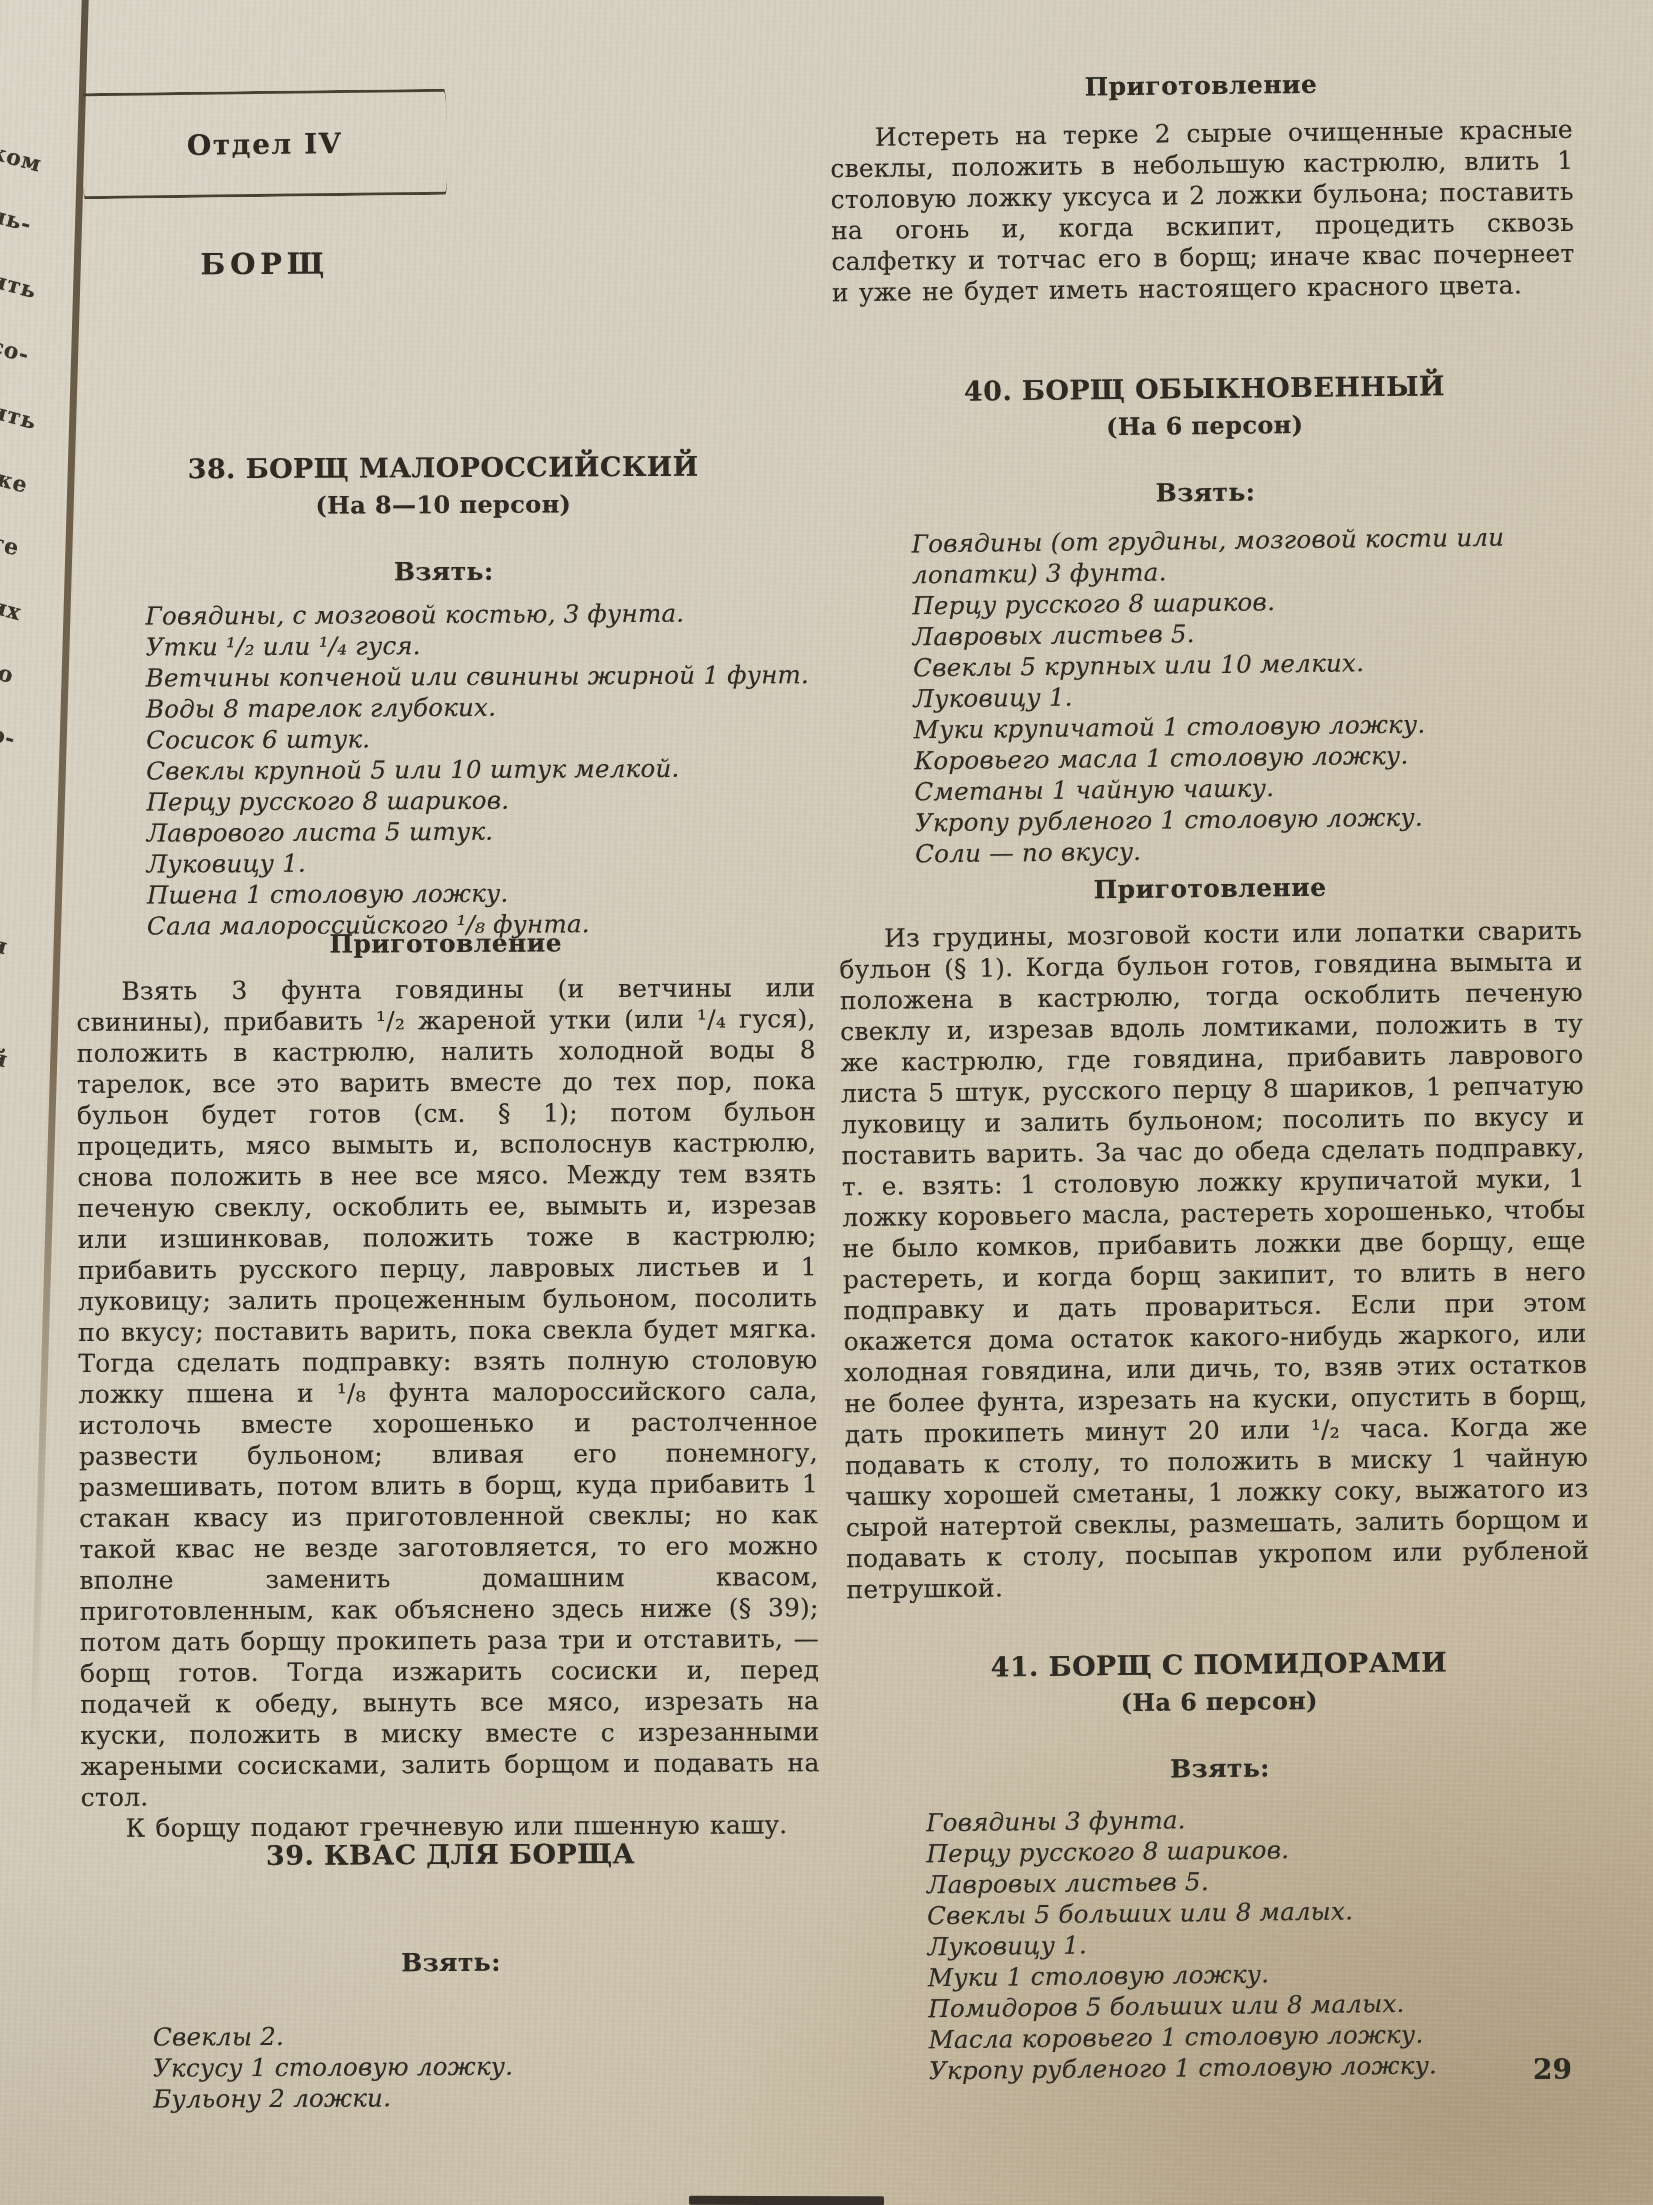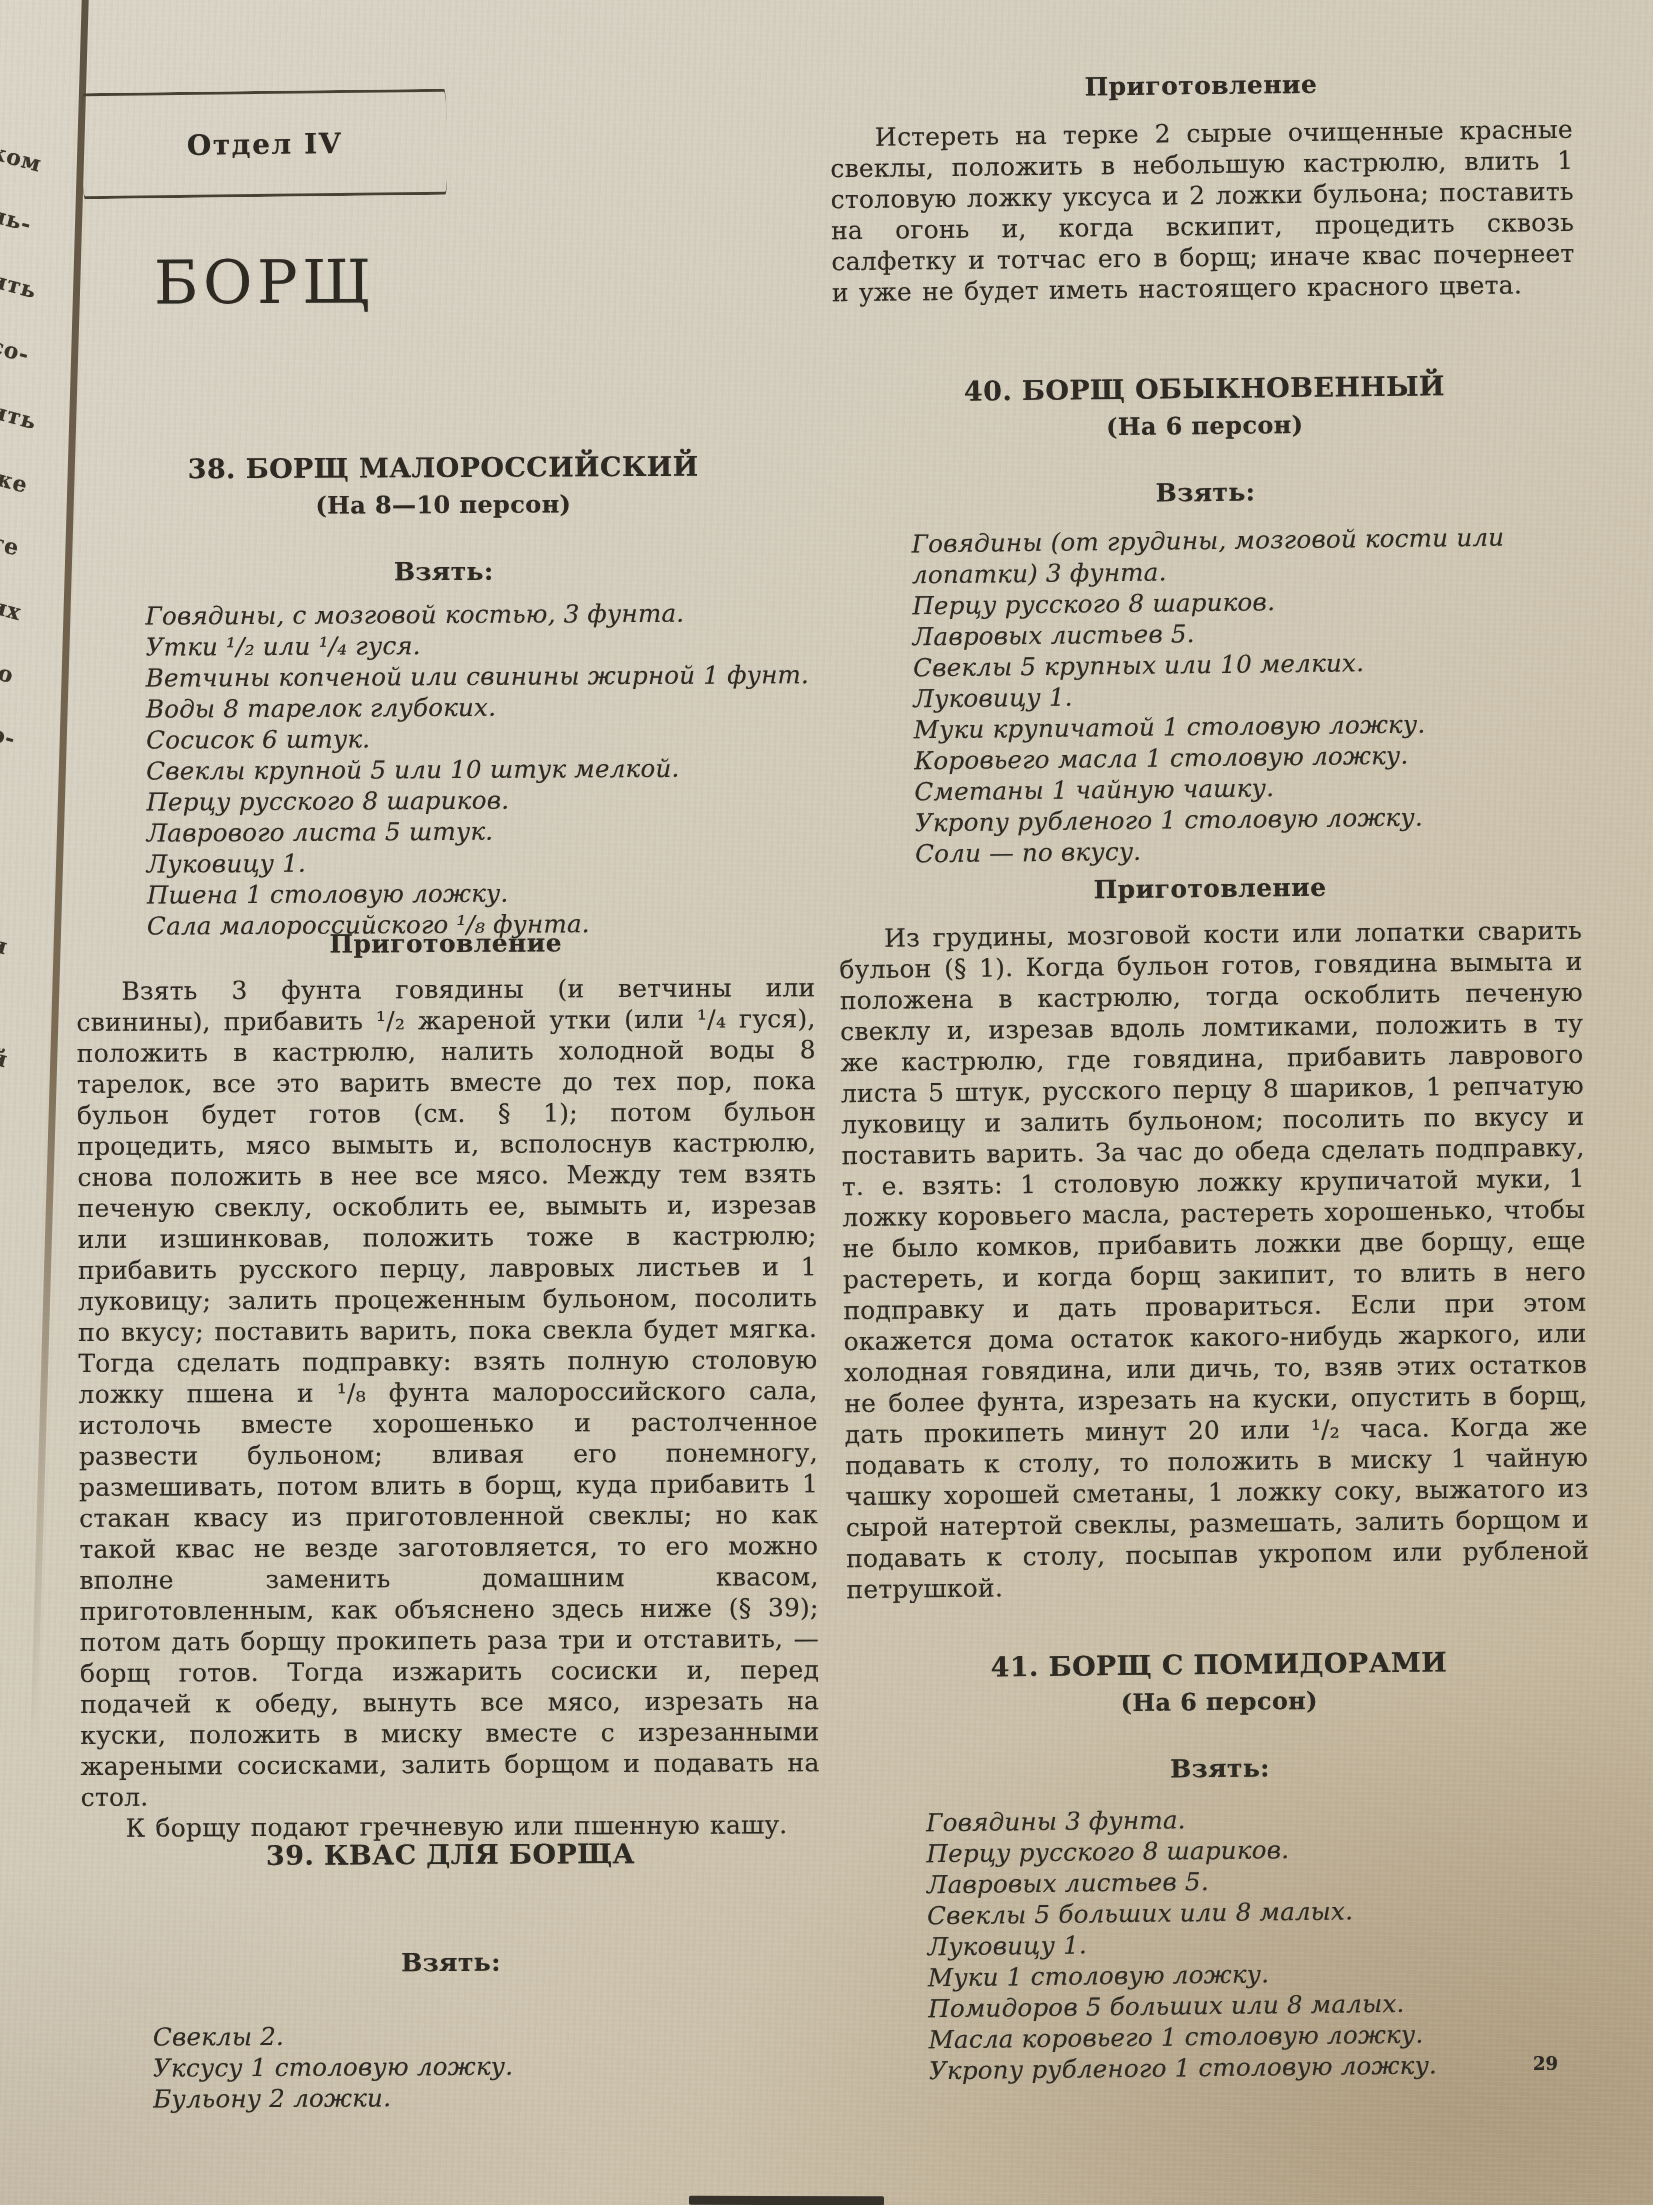--- a/index.html
+++ b/index.html
@@ -26,30 +26,30 @@
   .col-right{left:841px;width:743px;transform:rotate(-0.65deg);}
   .blk{position:absolute;width:100%;}
   .center{text-align:center;}
   .rule-box{
     position:absolute;left:9.7px;top:90px;width:365px;height:100px;
     border-top:3.2px solid #474134;border-bottom:3.2px solid #474134;
     display:flex;align-items:center;justify-content:center;
     transform:rotate(-0.4deg);border-radius:2.4px/32px;
   }
   .h-section{font-size:28px;font-weight:bold;letter-spacing:1.6px;}
-  .h-chapter{font-size:60px;font-weight:normal;letter-spacing:4.8px;}
+  .h-chapter{font-size:29px;font-weight:bold;letter-spacing:4.8px;}
   .h-recipe{font-size:27px;font-weight:bold;letter-spacing:0.4px;}
   .serving{font-size:24px;font-weight:bold;margin-top:6.5px;letter-spacing:0.4px;}
   .h-mini{font-size:25px;font-weight:bold;letter-spacing:0.4px;}
   .ing-list{font-style:italic;font-size:24.6px;line-height:31px;letter-spacing:0.2px;}
   .ing-list div{white-space:normal;}
   .para{font-size:25px;line-height:31px;text-align:justify;text-indent:45px;
         letter-spacing:0.2px;word-spacing:2px;margin:0;}
   .ink{text-shadow:0 0 0.8px rgba(45,42,35,0.45);}
-  .page-num{position:absolute;left:1533px;top:2053px;font-size:18px;font-weight:bold;text-align:right;}
+  .page-num{position:absolute;left:1533px;top:2053px;font-size:28px;font-weight:bold;text-align:right;}
   .spine{position:absolute;left:0;top:0;width:90px;height:2205px;overflow:hidden;}
   .spine-line{
     position:absolute;left:82px;top:-9.7px;width:6.5px;height:1760px;
     background:linear-gradient(to bottom,#5e5342,#6d5f4b 30%,#7c6c55 60%,rgba(130,114,90,0.35) 85%,transparent);
     transform:rotate(1.7deg);transform-origin:top center;border-radius:3.2px;
   }
   .frag{position:absolute;left:-9.7px;width:57px;font-weight:bold;font-size:22px;
         color:#3a342a;transform:rotate(15deg);letter-spacing:0.8px;}
   .bottom-bar{position:absolute;left:689px;top:2196px;width:195px;height:9px;
         background:#36322b;border-radius:1.6px;transform:rotate(0.2deg);}

